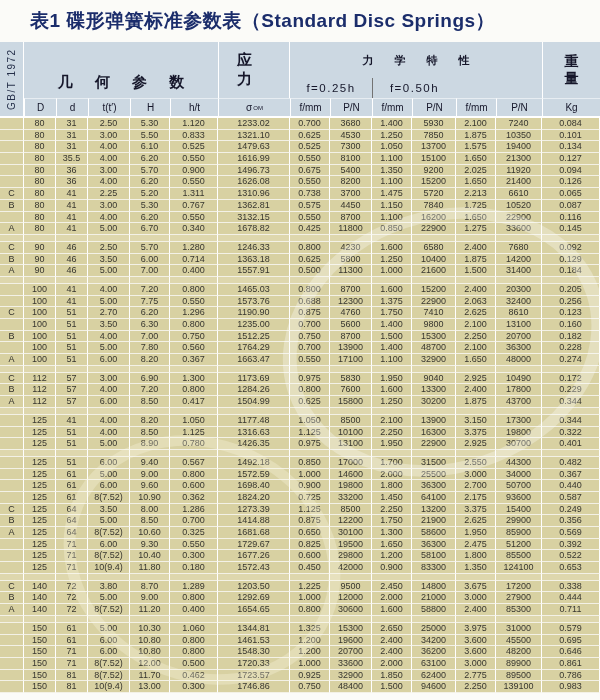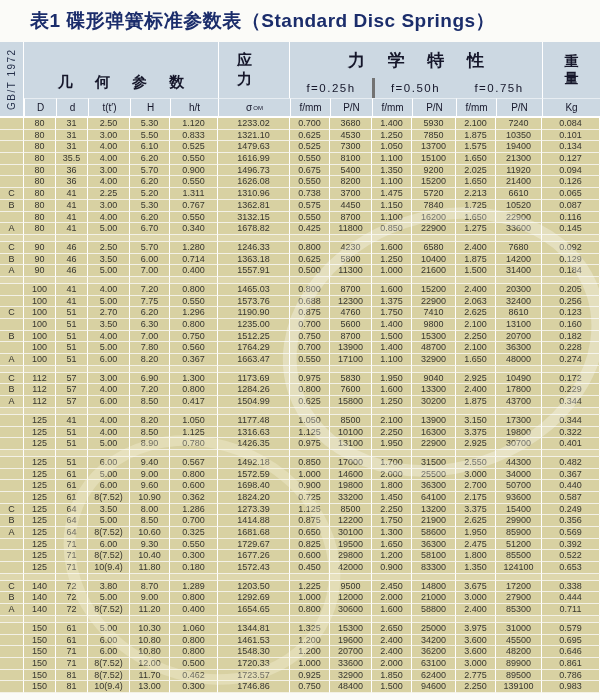--- a/index.html
+++ b/index.html
@@ -12,24 +12,24 @@
   .titlebar h1{margin:0;font-size:19px;font-weight:bold;color:var(--title-col);letter-spacing:0.5px;}
   
   .header{display:grid;grid-template-columns:var(--cols);grid-template-rows:36px 20px 18px;
           background:var(--hdr-bg);border-bottom:2px solid #fff;}
   .hcell{display:flex;align-items:center;justify-content:center;color:#15162a;box-sizing:border-box;}
   .gbt{grid-area:1/1/4/2;writing-mode:vertical-rl;transform:rotate(180deg);font-size:10px;
        letter-spacing:1.5px;color:#26304a;border-left:1.5px solid #fff;padding:2px 0;justify-content:center;display:flex;align-items:center;}
   .geo{grid-area:1/2/3/7;font-size:15px;font-weight:bold;letter-spacing:9px;padding-left:9px;margin-top:24px;}
   .stress{grid-area:1/7/3/8;font-size:15px;font-weight:bold;letter-spacing:7px;padding-left:18px;
           border-left:1.5px solid #fff;border-right:1.5px solid #fff;}
-  .mech{grid-area:1/8/2/14;font-size:17px;font-weight:bold;letter-spacing:9px;padding-left:9px;}
+  .mech{grid-area:1/8/2/14;font-size:11px;font-weight:bold;letter-spacing:9px;padding-left:9px;}
   .fdef{font-size:11.5px;letter-spacing:1.5px;color:#15162a;}
   .f025{grid-area:2/8/3/10;}
-  .f050{grid-area:2/10/3/12;border-left:3px solid #737373;}
+  .f050{grid-area:2/10/3/12;border-left:1px solid #737373;}
   .f075{grid-area:2/12/3/14;}
   .weight{grid-area:1/14/3/15;flex-direction:column;font-size:14px;font-weight:bold;line-height:1.2;
           border-left:1.5px solid #fff;}
   .lab{grid-row:3;font-size:10px;border-left:1.5px solid #fff;border-top:1px solid #e7edf2;}
   .sigma{font-size:10px;}
   .sigma sub{font-size:6px;margin-left:1px;}
   .lc1{grid-column:2}.lc2{grid-column:3}.lc3{grid-column:4}.lc4{grid-column:5}.lc5{grid-column:6}
   .lc6{grid-column:7}.lc7{grid-column:8}.lc8{grid-column:9}.lc9{grid-column:10}.lc10{grid-column:11}
   .lc11{grid-column:12}.lc12{grid-column:13}.lc13{grid-column:14}
   
@@ -56,21 +56,20 @@
     <h1>表1 碟形弹簧标准参数表（Standard Disc Springs）</h1>
   </div>
 
   <div class="header">
     <div class="hcell gbt">GB/T 1972</div>
     <div class="hcell geo">几 何 参 数</div>
     <div class="hcell stress">应 力</div>
     <div class="hcell mech">力 学 特 性</div>
     <div class="hcell fdef f025">f=0.25h</div>
     <div class="hcell fdef f050">f=0.50h</div>
-    <div class="hcell fdef f075">f=0.75h</div>
     <div class="hcell weight">
       <span>重</span>
       <span>量</span>
     </div>
     <div class="hcell lab lc1">D</div>
     <div class="hcell lab lc2">d</div>
     <div class="hcell lab lc3">t(t′)</div>
     <div class="hcell lab lc4">H</div>
     <div class="hcell lab lc5">h/t</div>
     <div class="hcell lab lc6 sigma">

